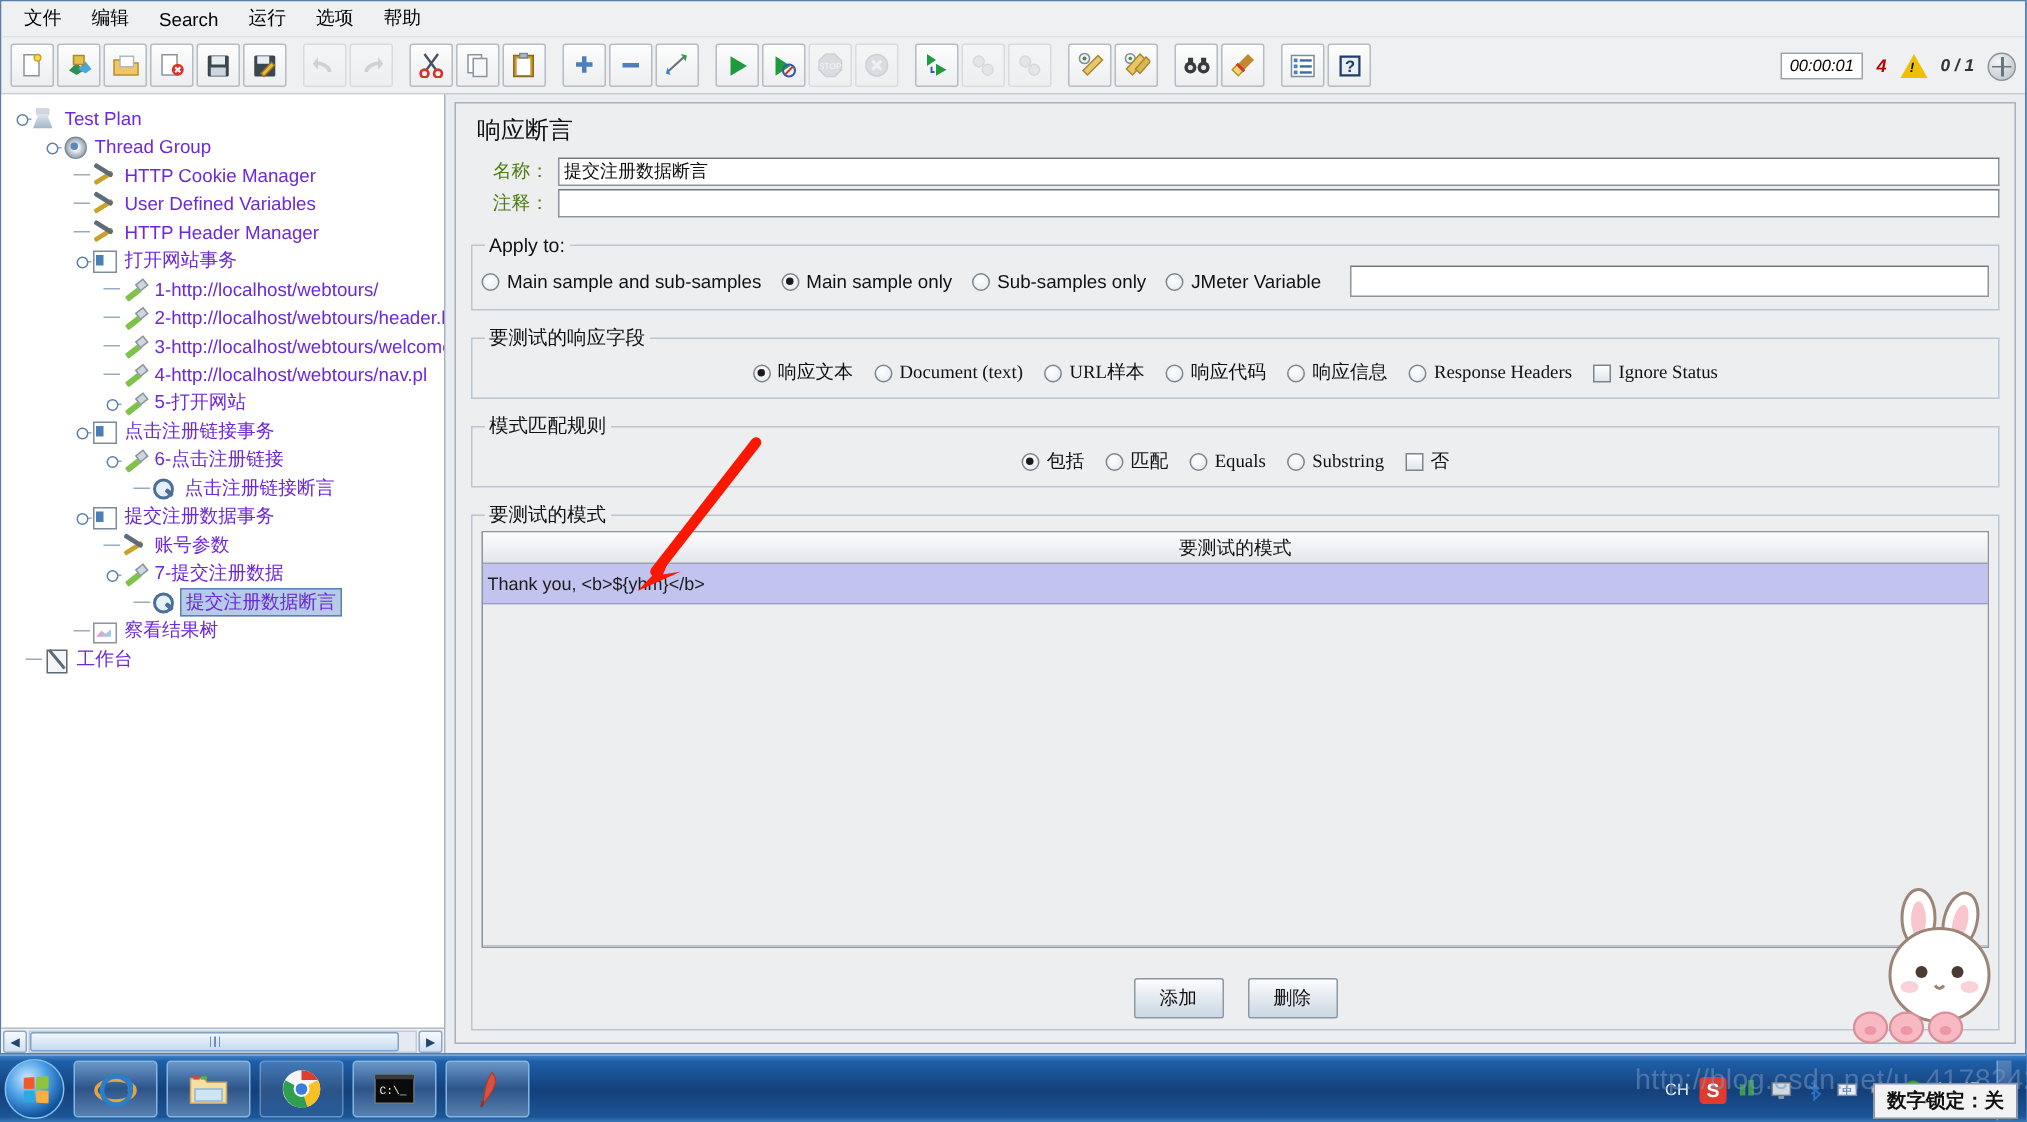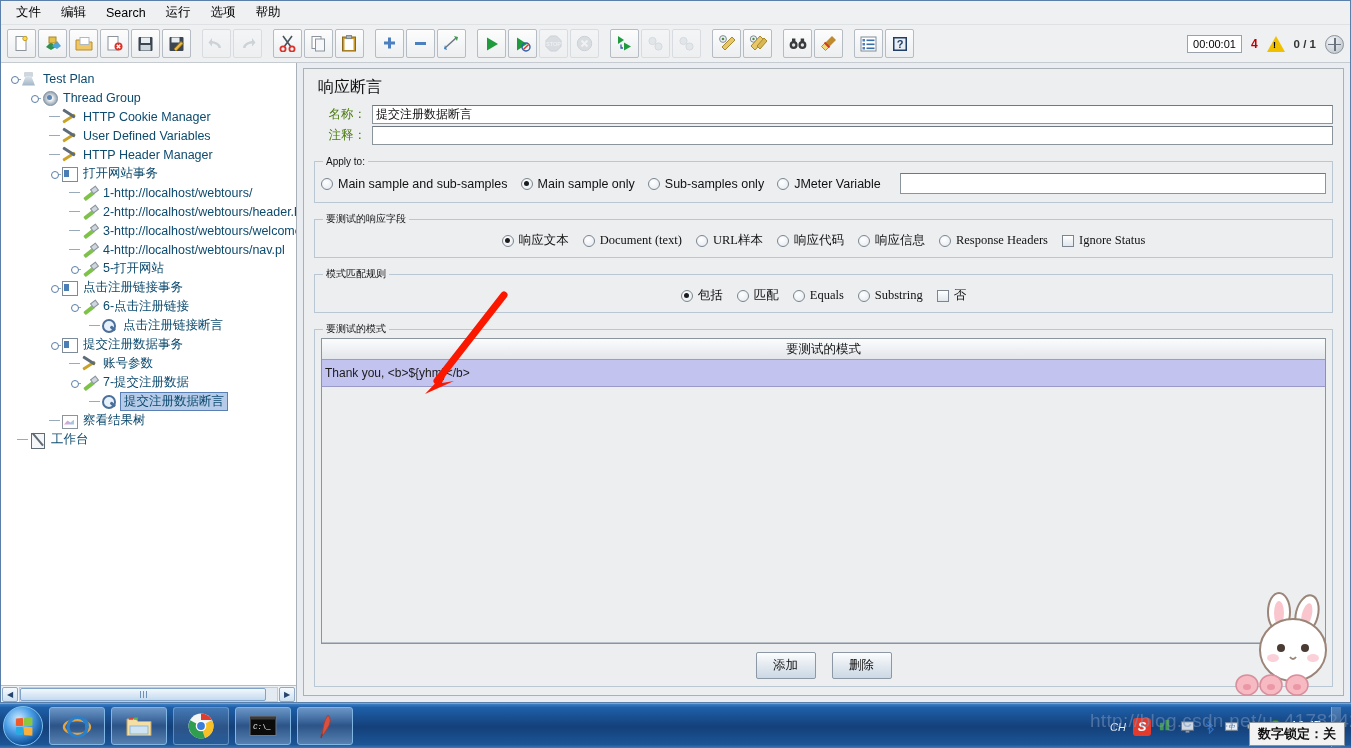--- a/index.html
+++ b/index.html
@@ -90,21 +90,21 @@
     width: 29px; height: 29px; margin: 0 1px;
     border: 1px solid #b6bcc4; border-radius: 2px;
     background: linear-gradient(to bottom,#fdfdfd,#eceef0);
     display: flex; align-items: center; justify-content: center;
     font-size: 15px; line-height: 1; position: relative;
   }
   .tb-btn.dim { opacity: .38; }
   .tb-sep { width: 9px; }
   .tb-right {
     position: absolute; right: 6px; top: 0; height: 38px;
-    display: flex; align-items: center; gap: 9px;
+    display: flex; align-items: center; gap: 9px; font-style: italic;
   }
   .timerbox {
     background: #ffffff; border: 1px solid #9aa3ab;
     font-size: 11px; padding: 2px 5px; color: #000;
     font-family: "Liberation Sans", sans-serif;
   }
   .warnct { color: #c00000; font-size: 12px; font-weight: bold; }
   .warn-tri {
     width: 0;height:0;border-left:9px solid transparent;border-right:9px solid transparent;
     border-bottom: 16px solid #f0c000; position: relative;
@@ -132,21 +132,21 @@
     display: flex; flex-direction: column;
     position: relative;
   }
   .tree-scroll {
     flex: 1; overflow: hidden; padding: 6px 0 0 6px;
     position: relative;
   }
   .tnode {
     display: flex; align-items: center;
     height: 19px; white-space: nowrap;
-    font-size: 12.5px; color: #0c4a6e;
+    font-size: 12.5px; color: #6d28d9;
     position: relative;
   }
   .tnode .lbl { padding: 0 2px; }
   .tnode.selected .lbl {
     background: #b5cbe8; border: 1px solid #5a7fb5; padding: 0 3px;
     margin-left:-1px;
   }
   .handle {
     width: 11px; height: 11px; margin-right: 1px;
     position: relative; flex: 0 0 auto;
@@ -227,21 +227,21 @@
     border: 1px solid #8c949c; border-top-color:#6f7882;
     font-size: 12px; color: #111; padding: 1px 3px;
     outline: none; min-width: 0;
     font-family: "Liberation Sans", sans-serif;
   }
   fieldset.grp {
     border: 1px solid #b9c6d4; margin: 9px 0 0 0; padding: 0 6px 8px 6px;
     background: transparent;
   }
   fieldset.grp > legend {
-    font-size: 10px; color: #111; padding: 0 3px; margin-left: 2px;
+    font-size: 13px; color: #111; padding: 0 3px; margin-left: 2px;
   }
   .opt-row {
     display: flex; align-items: center; justify-content: center;
     gap: 14px; padding-top: 6px; flex-wrap: nowrap; font-family: Liberation Serif, serif;
   }
   .opt { display: flex; align-items: center; gap: 5px; font-size: 12.5px; color: #111; white-space: nowrap;}
   .radio {
     width: 12px; height: 12px; border-radius: 50%;
     border: 1px solid #7b858f;
     background: radial-gradient(circle at 40% 35%,#ffffff,#e2e8ee);
@@ -278,41 +278,41 @@
     display: flex; align-items: center; justify-content: center;
     font-size: 12.5px; color: #111;
   }
   .trow-sel {
     height: 27px; background: #c3c3f0;
     border-bottom: 1px solid #9a9ac8;
     display: flex; align-items: center;
     font-size: 12px; color: #1b1b1b; padding-left: 3px;
   }
   .tbody-fill { flex: 1; background: #eceef0; border-bottom: 1px solid #b9c0c7;}
-  .btn-row { display: flex; justify-content: center; gap: 16px; padding-top: 8px; }
+  .btn-row { display: flex; justify-content: center; gap: 16px; padding-top: 20px; }
   .jbtn {
     min-width: 60px; height: 27px; padding: 0 16px;
     border: 1px solid #8c98a6; border-radius: 2px;
     background: linear-gradient(to bottom,#fcfdfe,#e1e8ef 52%,#ccd8e4);
     font-size: 12.5px; color: #111;
     font-family: "Liberation Sans", sans-serif;
   }
 
   
   .annot { position: absolute; left: 0; top: 0; width: 1351px; height: 748px; pointer-events: none; }
 
   
   .sticker { position: absolute; right: 6px; bottom: 48px; width: 112px; height: 112px; pointer-events:none;}
 
   
   .taskbar {
     position: absolute; left: 0; bottom: 0; width: 1351px; height: 45px;
     background: linear-gradient(to bottom,#3d7fc4 0%,#1e5fa8 8%,#14407a 52%,#1c5596 92%,#3a79b8 100%);
     border-top: 1px solid #6fa8dd;
-    display: flex; align-items: center; font-style: italic;
+    display: flex; align-items: center;
   }
   .startorb {
     width: 40px; height: 40px; margin-left: 3px; border-radius: 50%;
     background: radial-gradient(circle at 38% 32%, #cfeaff 0%, #4ca0e8 38%, #12559e 72%, #0a3a72 100%);
     border: 1px solid #7fc2f0;
     display:flex;align-items:center;justify-content:center; position: relative;
   }
   .orb-flag { width: 17px;height:17px; display:grid; grid-template-columns:1fr 1fr; grid-template-rows:1fr 1fr; gap:1.5px; transform: perspective(28px) rotateY(-14deg);}
   .orb-flag i{display:block;border-radius:1px;}
   .orb-flag i:nth-child(1){background:#f05a28;}

